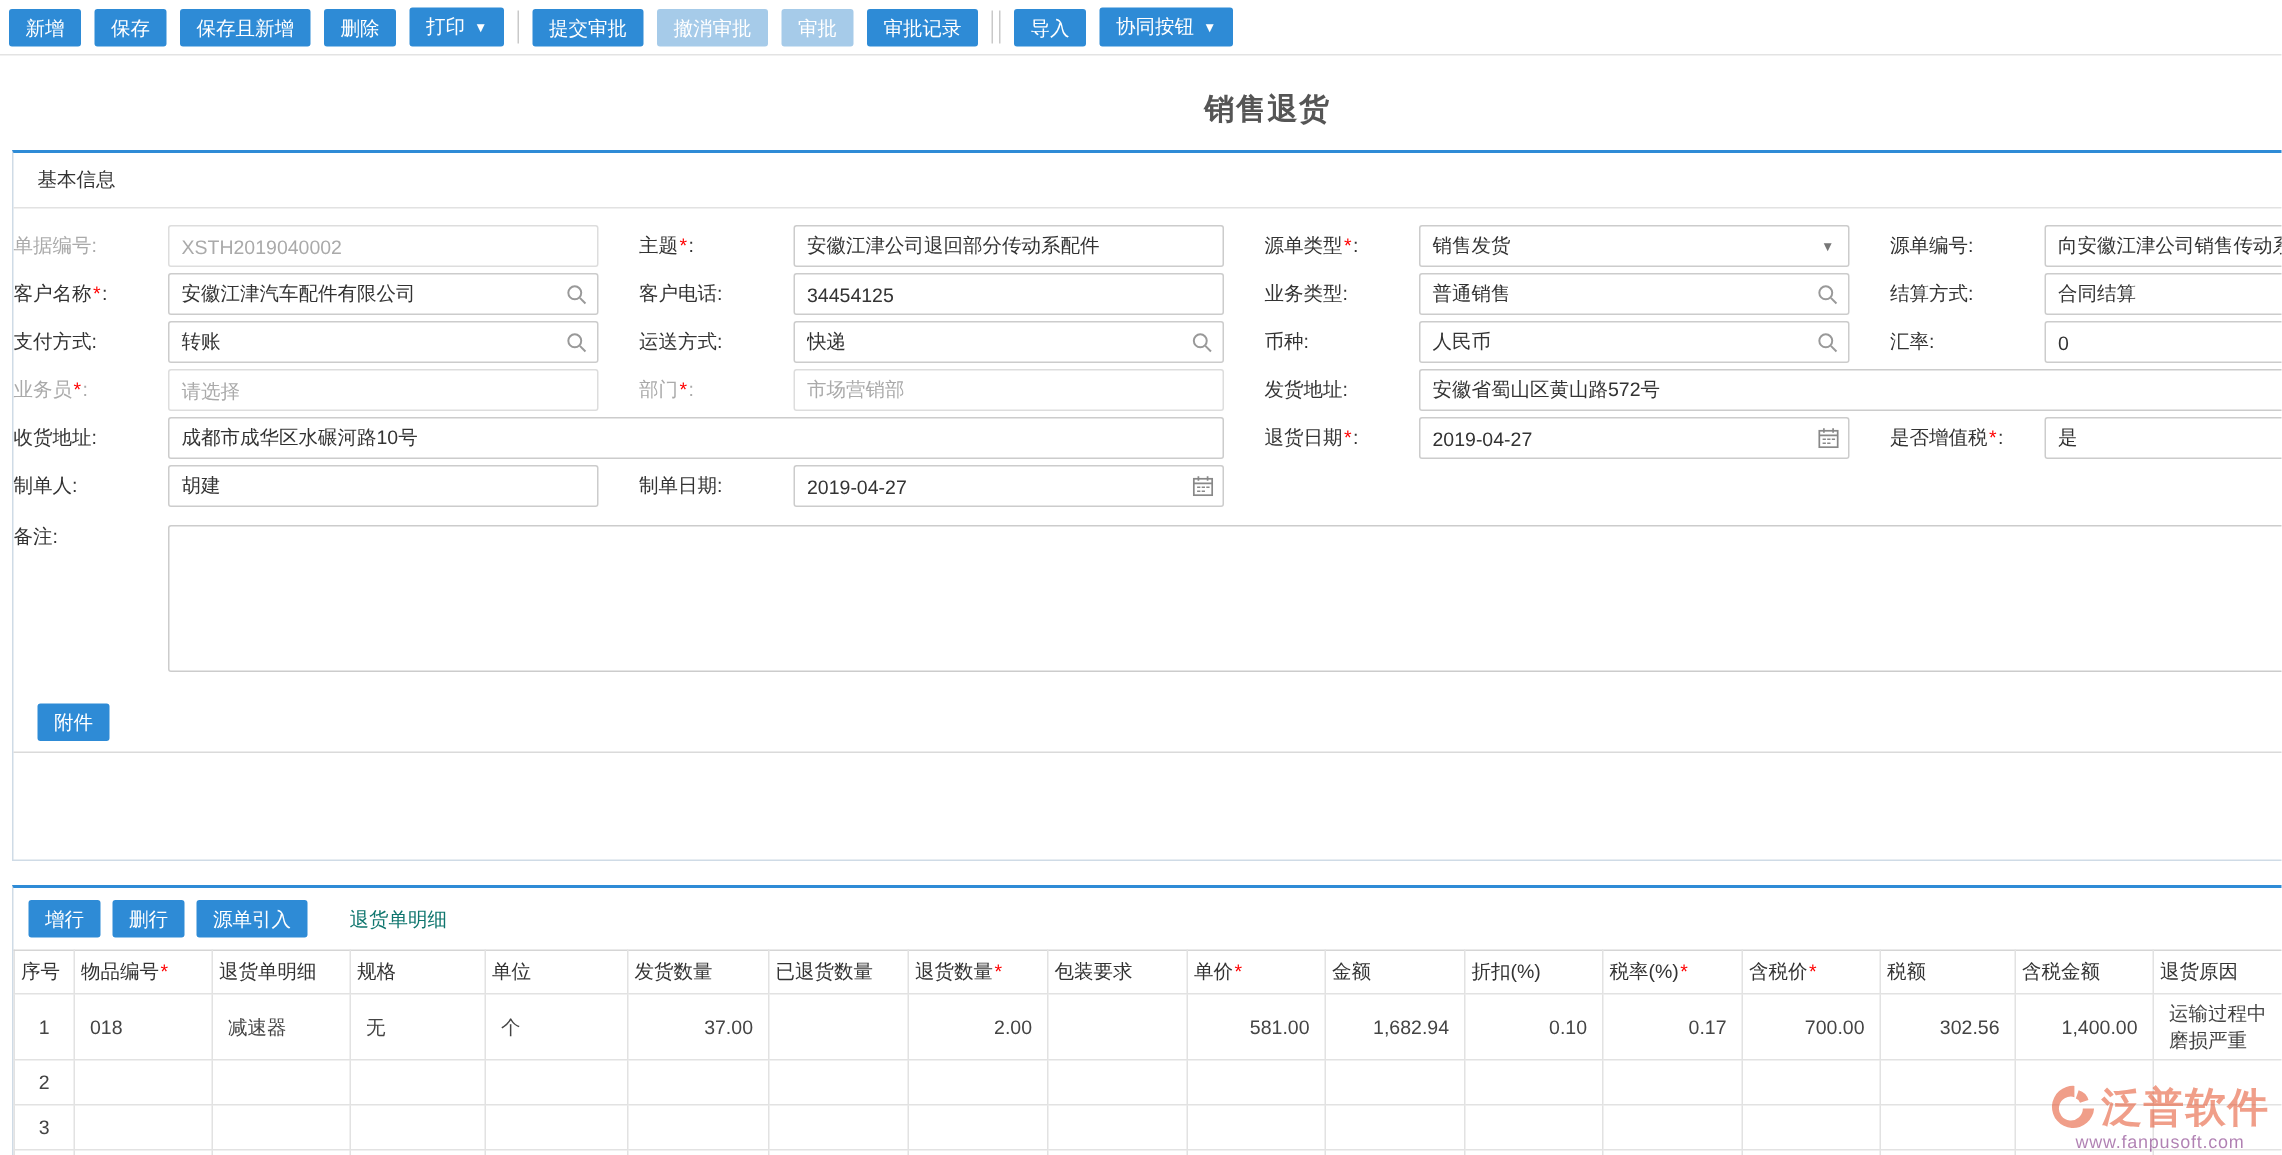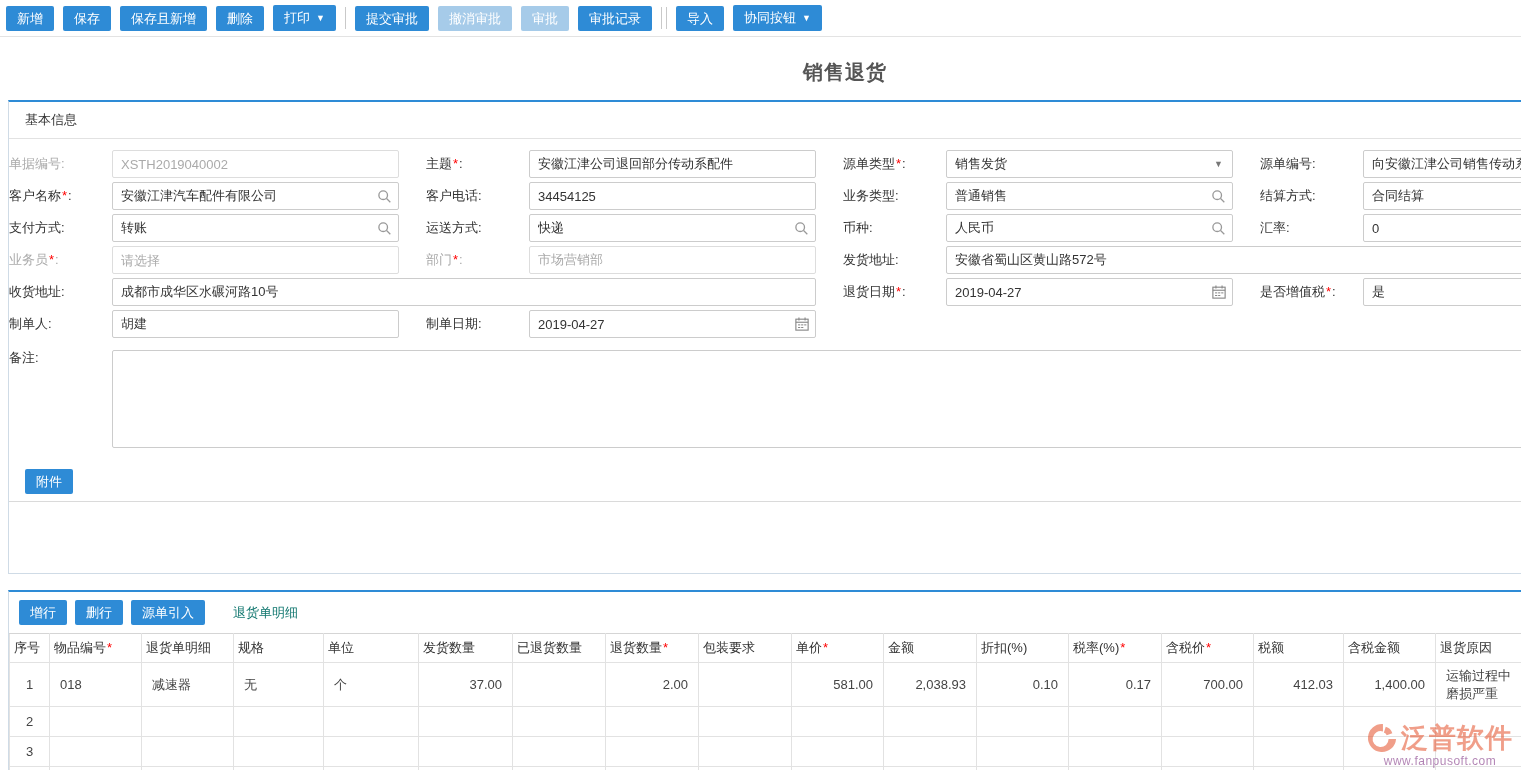--- a/index.html
+++ b/index.html
@@ -323,25 +323,25 @@
             <td style="text-align: center;">1</td>
             <td style="text-align: left;">018</td>
             <td style="text-align: left;">减速器</td>
             <td style="text-align: left;">无</td>
             <td style="text-align: left;">个</td>
             <td style="text-align: right;">37.00</td>
             <td style="text-align: right;"></td>
             <td style="text-align: right;">2.00</td>
             <td style="text-align: left;"></td>
             <td style="text-align: right;">581.00</td>
-            <td style="text-align: right;">2,038.93</td>
+            <td style="text-align: right;">1,682.94</td>
             <td style="text-align: right;">0.10</td>
             <td style="text-align: right;">0.17</td>
             <td style="text-align: right;">700.00</td>
-            <td style="text-align: right;">412.03</td>
+            <td style="text-align: right;">302.56</td>
             <td style="text-align: right;">1,400.00</td>
             <td style="text-align: left;">运输过程中磨损严重</td>
           </tr>
           <tr>
             <td style="text-align: center;">2</td>
             <td style="text-align: left;"></td>
             <td style="text-align: left;"></td>
             <td style="text-align: left;"></td>
             <td style="text-align: left;"></td>
             <td style="text-align: right;"></td>

